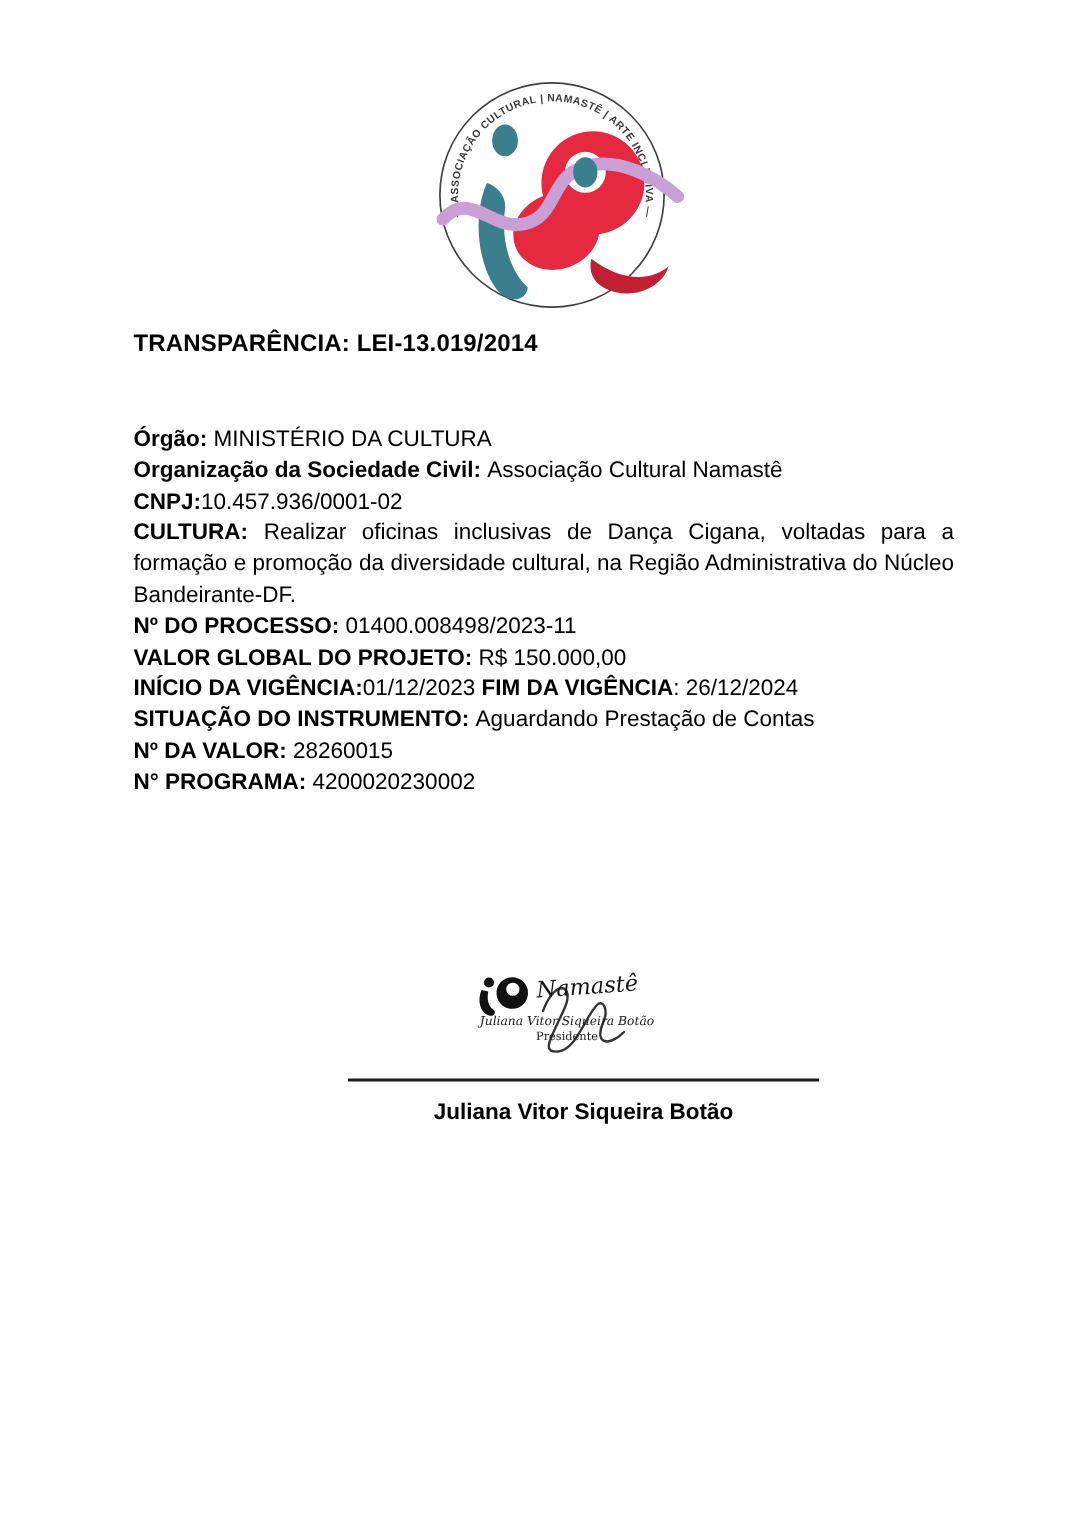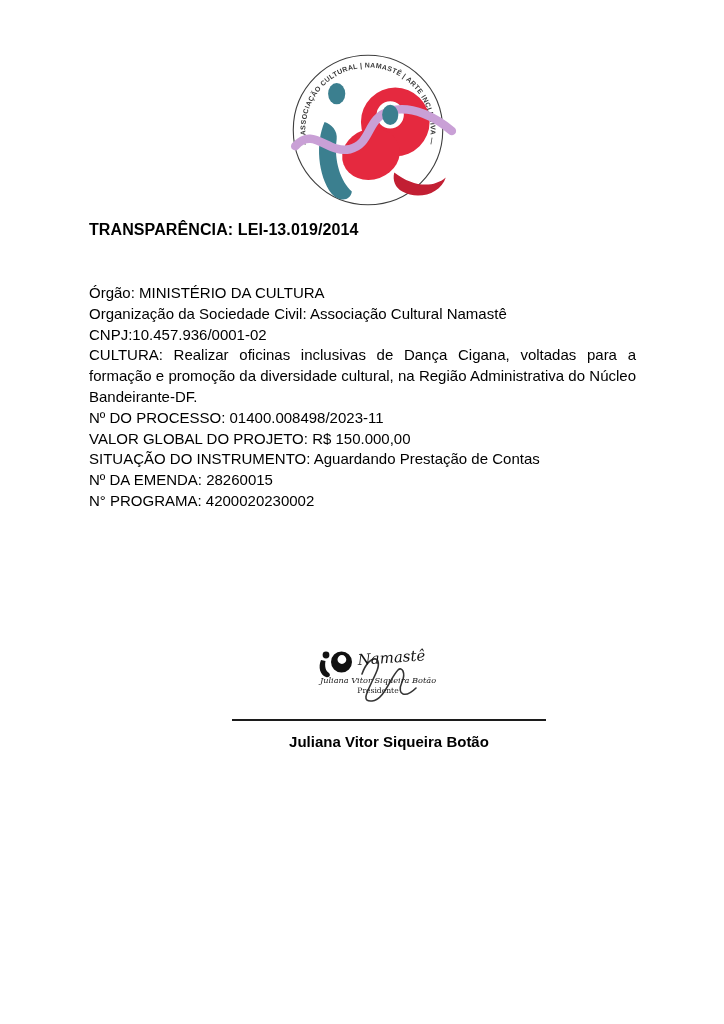--- a/index.html
+++ b/index.html
@@ -22,21 +22,21 @@
     position:absolute; left:89px; top:221px;
     font-size:16px; font-weight:bold;
     letter-spacing:0.1px;
   }
   .fields {
     position:absolute; left:89px; top:283px;
     width:547px;
     font-size:15px; line-height:20.8px;
   }
   .field { white-space:normal; }
-  .field .lbl { font-weight:normal;margin-top:40px; }
+  .field .lbl { font-weight:bold;margin-top:40px; }
   .field.justify { text-align:justify; }
   .sig-stamp {
     position:absolute; left:300px; top:646px;
     width:175px; height:68px;
   }
   .sig-stamp svg { width:100%; height:100%; display:block; }
   .sig-line {
     position:absolute; left:232px; top:719px;
     width:314px; height:0;
     border-top:2px solid #1c1c1c;
@@ -88,24 +88,25 @@
 
     <div class="field"><span class="lbl">CNPJ:</span><span class="val">10.457.936/0001-02</span></div>
 
 
     <div class="field justify"><span class="lbl">CULTURA: </span><span class="val">Realizar oficinas inclusivas de Dança Cigana, voltadas para a formação e promoção da diversidade cultural, na Região Administrativa do Núcleo Bandeirante-DF.</span></div>
 
     <div class="field"><span class="lbl">Nº DO PROCESSO: </span><span class="val">01400.008498/2023-11</span></div>
 
     <div class="field"><span class="lbl">VALOR GLOBAL DO PROJETO: </span><span class="val">R$ 150.000,00</span></div>
 
+    <div class="field"><span class="lbl">INÍCIO DA VIGÊNCIA:</span><span class="val">01/12/2023 </span><span class="lbl">FIM DA VIGÊNCIA</span><span class="val">: 26/12/2024</span></div>
 
     <div class="field"><span class="lbl">SITUAÇÃO DO INSTRUMENTO: </span><span class="val">Aguardando Prestação de Contas</span></div>
 
-    <div class="field"><span class="lbl">Nº DA EMENDA: </span><span class="val">28260015</span></div>
+    <div class="field"><span class="lbl">Nº DA VALOR: </span><span class="val">28260015</span></div>
 
     <div class="field"><span class="lbl">N° PROGRAMA: </span><span class="val">4200020230002</span></div>
 
 
   </div>
 
   <div class="sig-stamp">
     <svg viewBox="0 0 175 68">
 
       <g fill="#111111">

